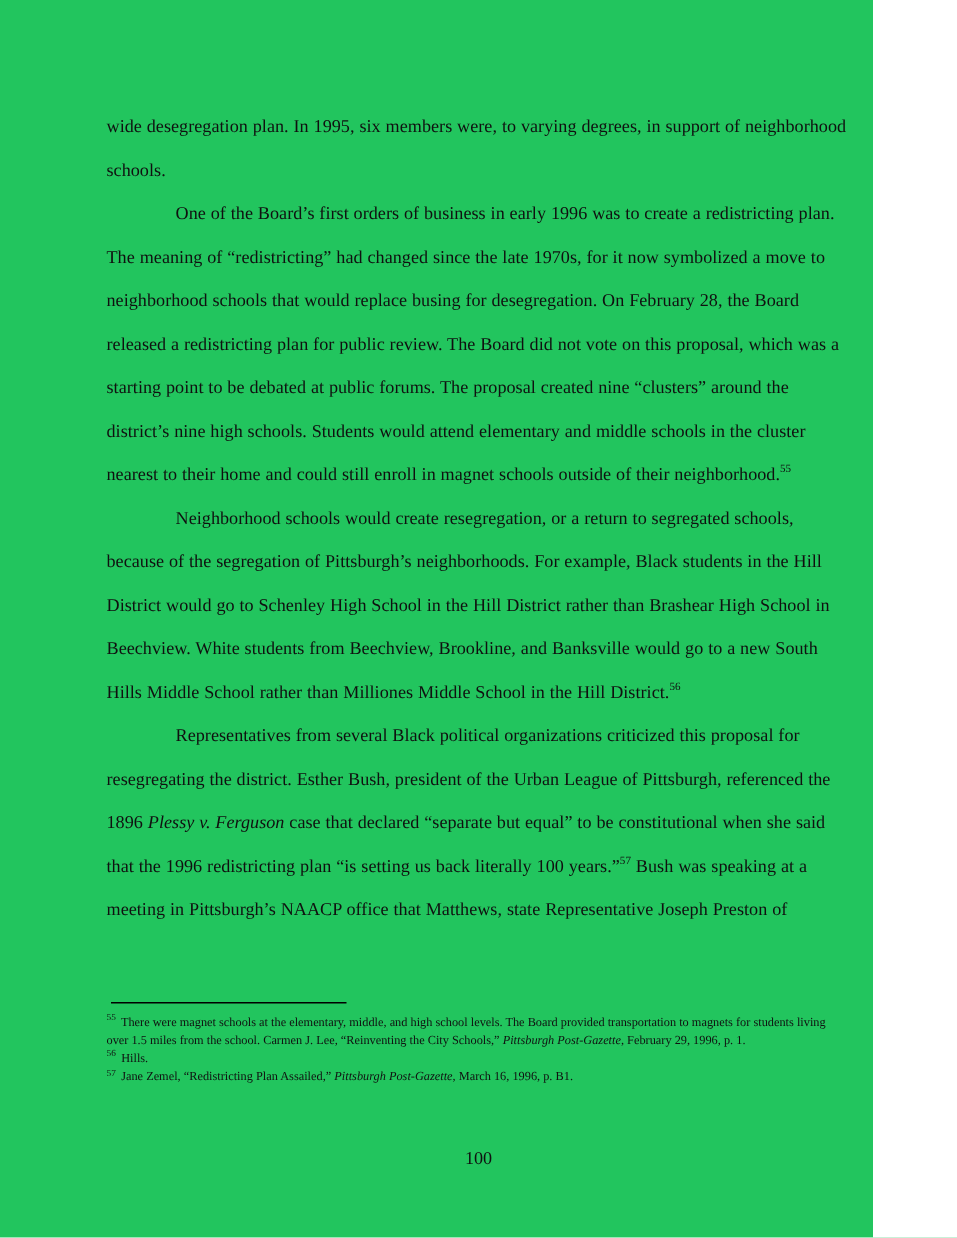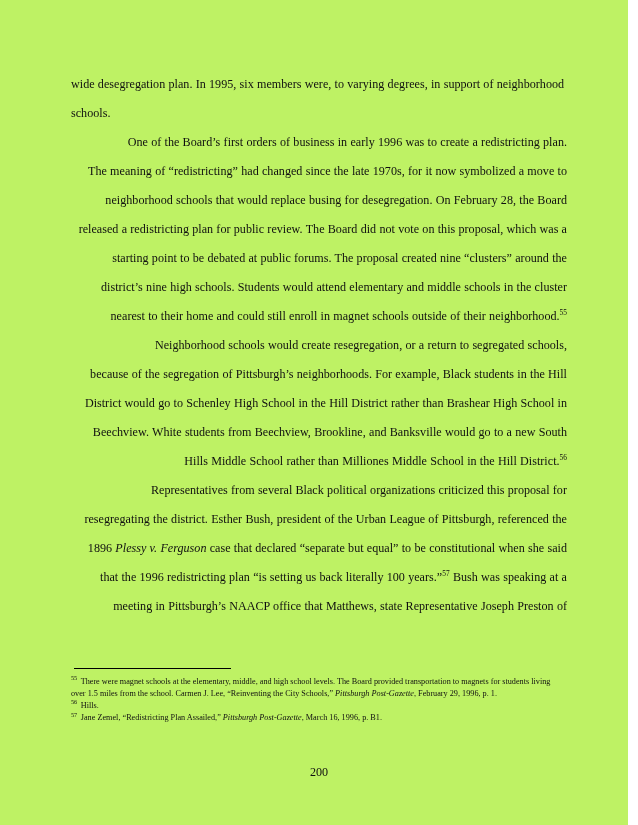--- a/index.html
+++ b/index.html
@@ -3,23 +3,23 @@
 <meta charset="utf-8">
 <style>
   html, body {
     margin: 0;
     padding: 0;
     background: #ffffff;
   }
 
   .page {
     position: relative;
-    width: 628px;
+    width: 582px;
     height: 825px;
-    background: #bef264;
+    background: #22c55e;
     overflow: hidden;
     font-family: "Liberation Serif", "DejaVu Serif", serif;
     color: #000000;
     box-sizing: border-box;
   }
 
   
   .body-block {
     position: absolute;
     left: 71px;
@@ -36,21 +36,20 @@
     word-spacing: 0.2px;
     color: #101010;
   }
 
   .para.indent {
     text-indent: 46px;
   }
 
   .para + .para {
     margin-top: 0;
-    text-align: right;
   }
 
   em.case {
   }
 
   sup.fnref {
     font-size: 7.4px;
     vertical-align: super;
     line-height: 0;
   }
@@ -112,15 +111,15 @@
     <p class="para indent">Representatives from several Black political organizations criticized this proposal for resegregating the district.  Esther Bush, president of the Urban League of Pittsburgh, referenced the 1896 <em class="case">Plessy v. Ferguson</em> case that declared “separate but equal” to be constitutional when she said that the 1996 redistricting plan “is setting us back literally 100 years.”<sup class="fnref">57</sup>  Bush was speaking at a meeting in Pittsburgh’s NAACP office that Matthews, state Representative Joseph Preston of</p>
   </div>
 
   <div class="footnote-area">
     <div class="footnote-rule"></div>
     <p class="footnote"><sup class="fnnum">55</sup><span> There were magnet schools at the elementary, middle, and high school levels.  The Board provided transportation to magnets for students living over 1.5 miles from the school. Carmen J. Lee, “Reinventing the City Schools,” <em class="case">Pittsburgh Post-Gazette</em>, February 29, 1996, p. 1.</span></p>
     <p class="footnote"><sup class="fnnum">56</sup><span> Hills.</span></p>
     <p class="footnote"><sup class="fnnum">57</sup><span> Jane Zemel, “Redistricting Plan Assailed,” <em class="case">Pittsburgh Post-Gazette</em>, March 16, 1996, p. B1.</span></p>
   </div>
 
-  <div class="page-number">200</div>
+  <div class="page-number">100</div>
 
 </div>
 
 </body></html>

